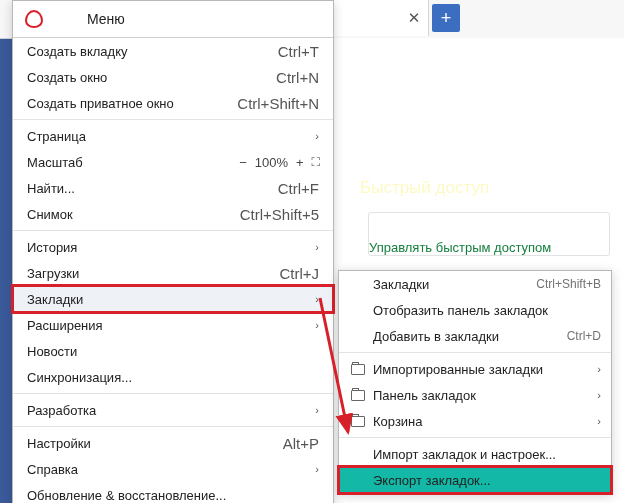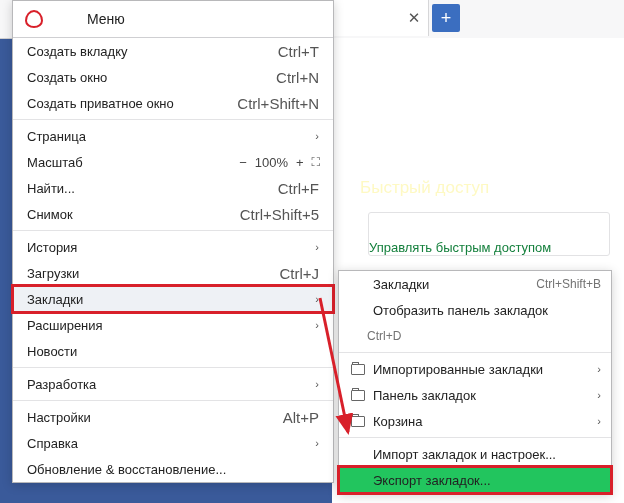--- a/index.html
+++ b/index.html
@@ -26,21 +26,21 @@
   .hl-red{outline:3px solid #d8202a;outline-offset:-1px;background:#eef1f5;}
   
   .submenu{position:absolute;left:338px;top:270px;width:272px;background:#fff;border:1px solid #b8b8ba;box-shadow:0 2px 10px rgba(0,0,0,.18);}
   .srow{height:26px;display:flex;align-items:center;padding:0 10px;}
   .srow .ico{width:18px;display:flex;justify-content:center;color:#666;font-size:12px;}
   .srow .label{flex:1;padding-left:6px;}
   .srow .shortcut{color:#737373;font-size:12px;}
   .srow .chev{color:#555;font-size:11px;}
   .folder{width:12px;height:9px;border:1.2px solid #666;border-radius:1px;position:relative;}
   .folder:before{content:"";position:absolute;left:0;top:-3px;width:5px;height:2px;border:1.2px solid #666;border-bottom:none;border-radius:1px 1px 0 0;}
-  .hl-red2{outline:3px solid #d8202a;outline-offset:-1px;background:#22c55e;}
+  .hl-red2{outline:3px solid #d8202a;outline-offset:-1px;background:#14b8a6;}
   
   .arrow-svg{position:absolute;left:0;top:0;pointer-events:none;}
 </style>
 </head>
 <body>
 <div class="stage">
 
 <div class="tabbar"></div>
 <div class="tab-blank">
   <div class="tab-close">✕</div>
@@ -108,20 +108,23 @@
     <span class="label">Закладки</span>
     <span class="chev">›</span>
   </div>
   <div class="row">
     <span class="label">Расширения</span>
     <span class="chev">›</span>
   </div>
   <div class="row">
     <span class="label">Новости</span>
   </div>
+  <div class="row">
+    <span class="label">Синхронизация...</span>
+  </div>
   <div class="sep"></div>
 
   <div class="row">
     <span class="label">Разработка</span>
     <span class="chev">›</span>
   </div>
   <div class="sep"></div>
 
   <div class="row">
     <span class="label">Настройки</span>
@@ -142,20 +145,21 @@
     <span class="ico"></span>
     <span class="label">Закладки</span>
     <span class="shortcut">Ctrl+Shift+B</span>
   </div>
   <div class="srow">
     <span class="ico"></span>
     <span class="label">Отобразить панель закладок</span>
   </div>
   <div class="srow">
     <span class="ico"></span>
+    <span class="label">Добавить в закладки</span>
     <span class="shortcut">Ctrl+D</span>
   </div>
   <div class="sep"></div>
   <div class="srow">
     <span class="ico">
           <span class="folder"></span>
         </span>
     <span class="label">Импортированные закладки</span>
     <span class="chev">›</span>
   </div>

